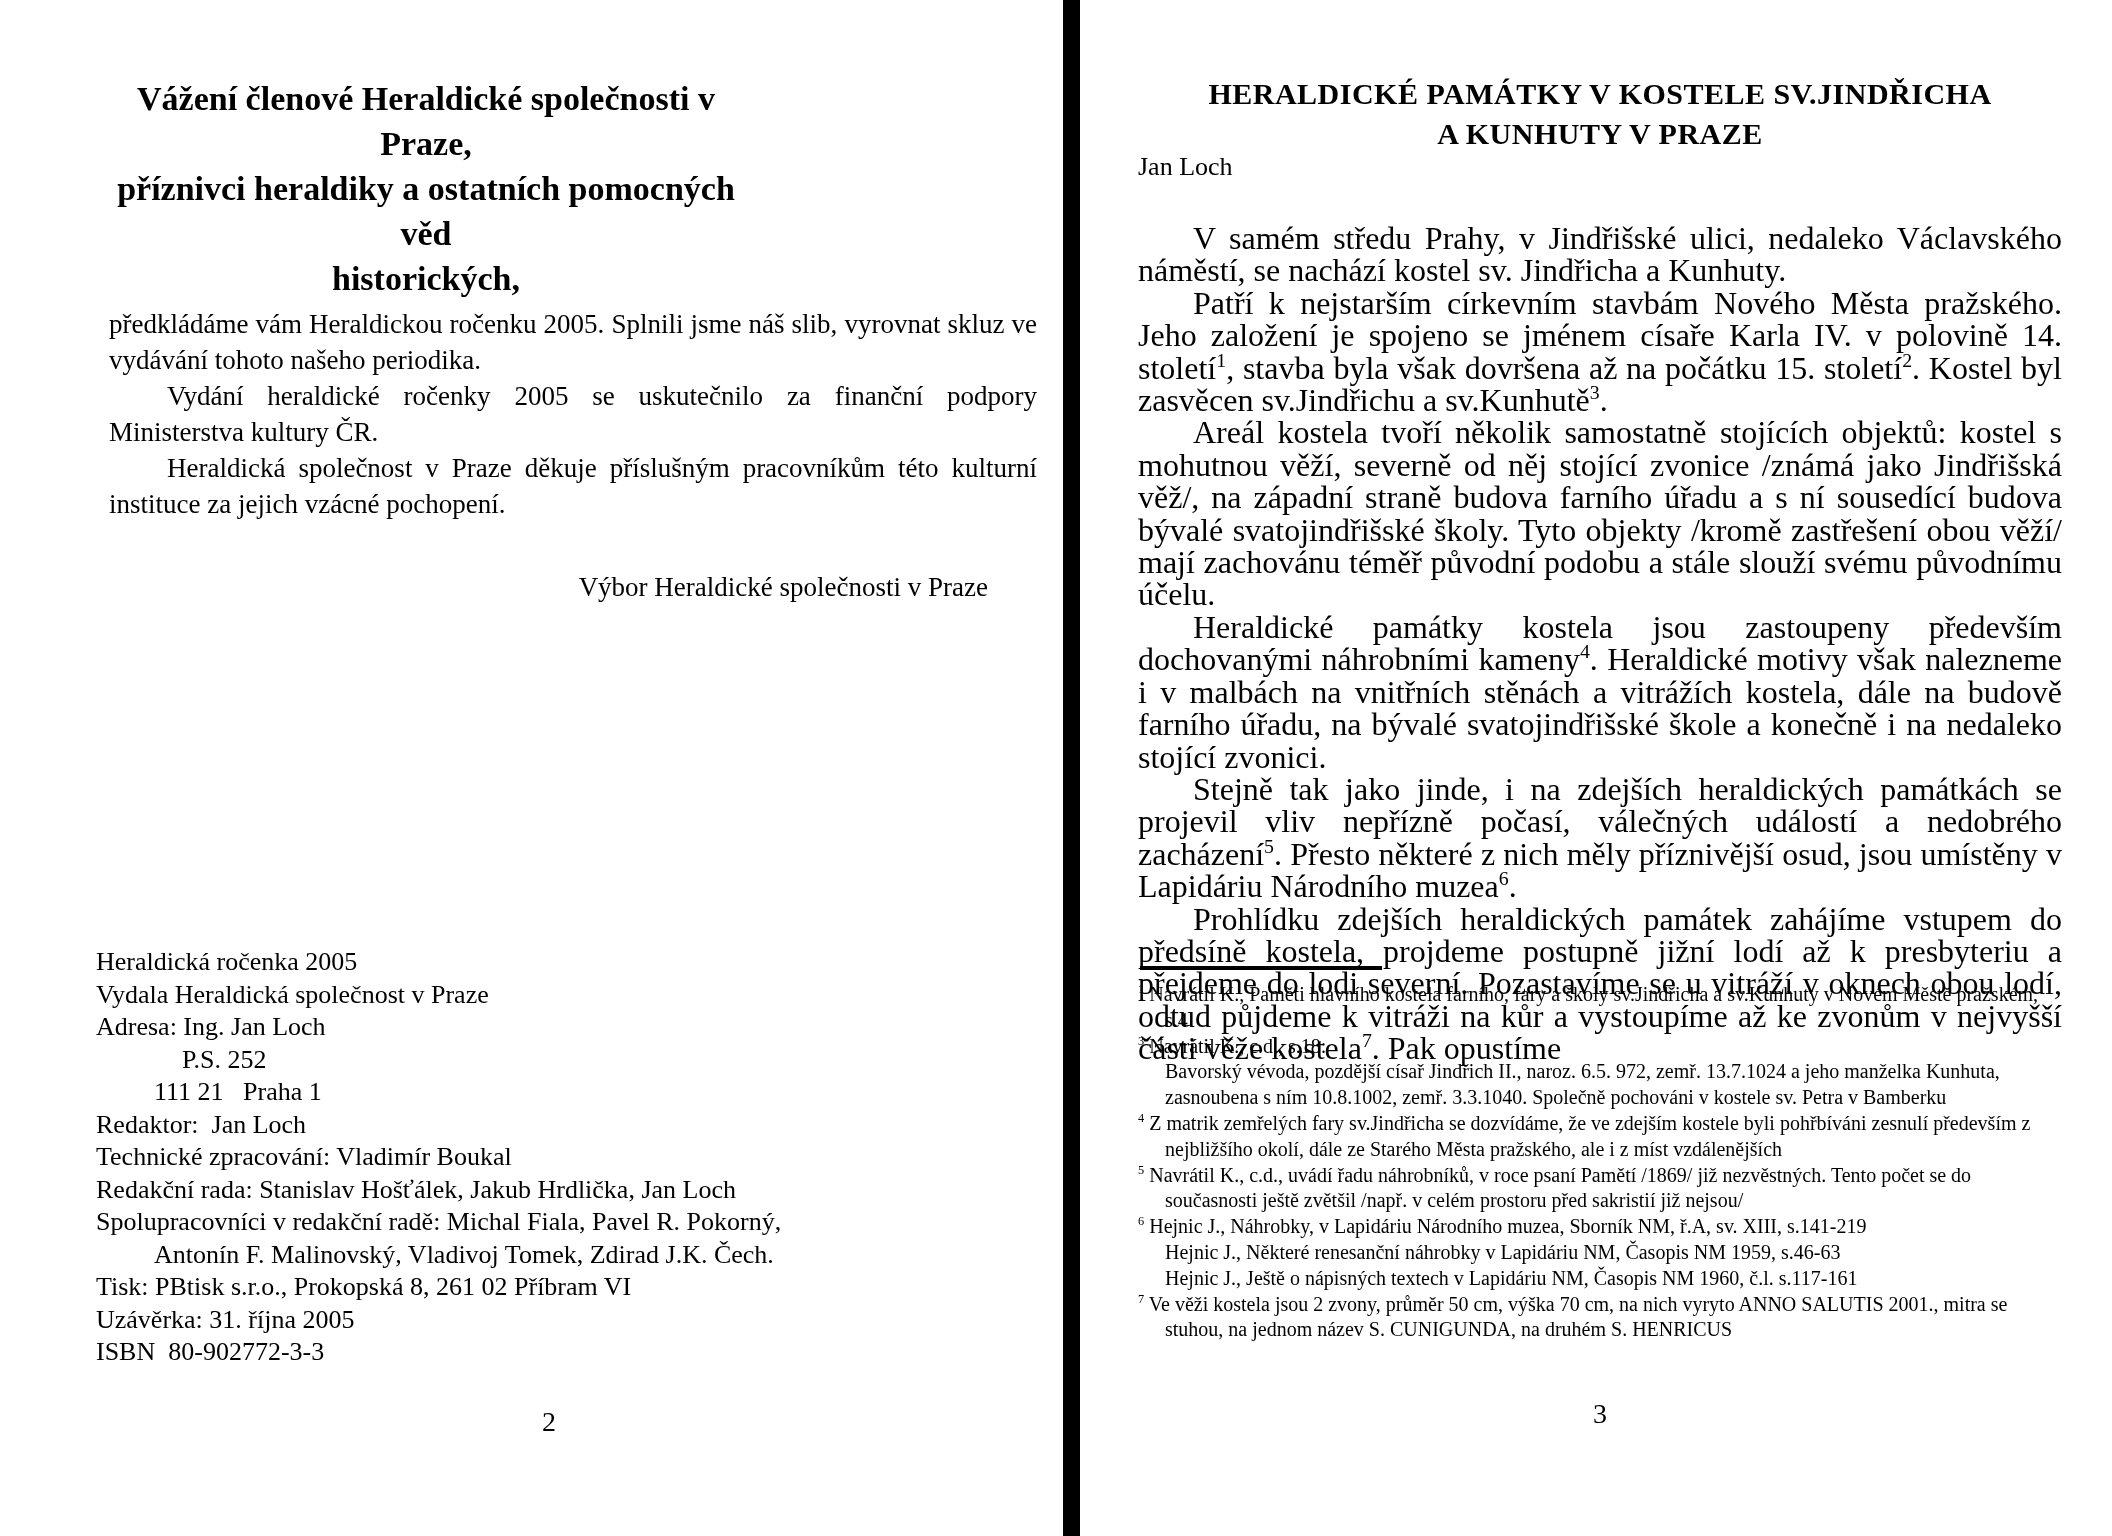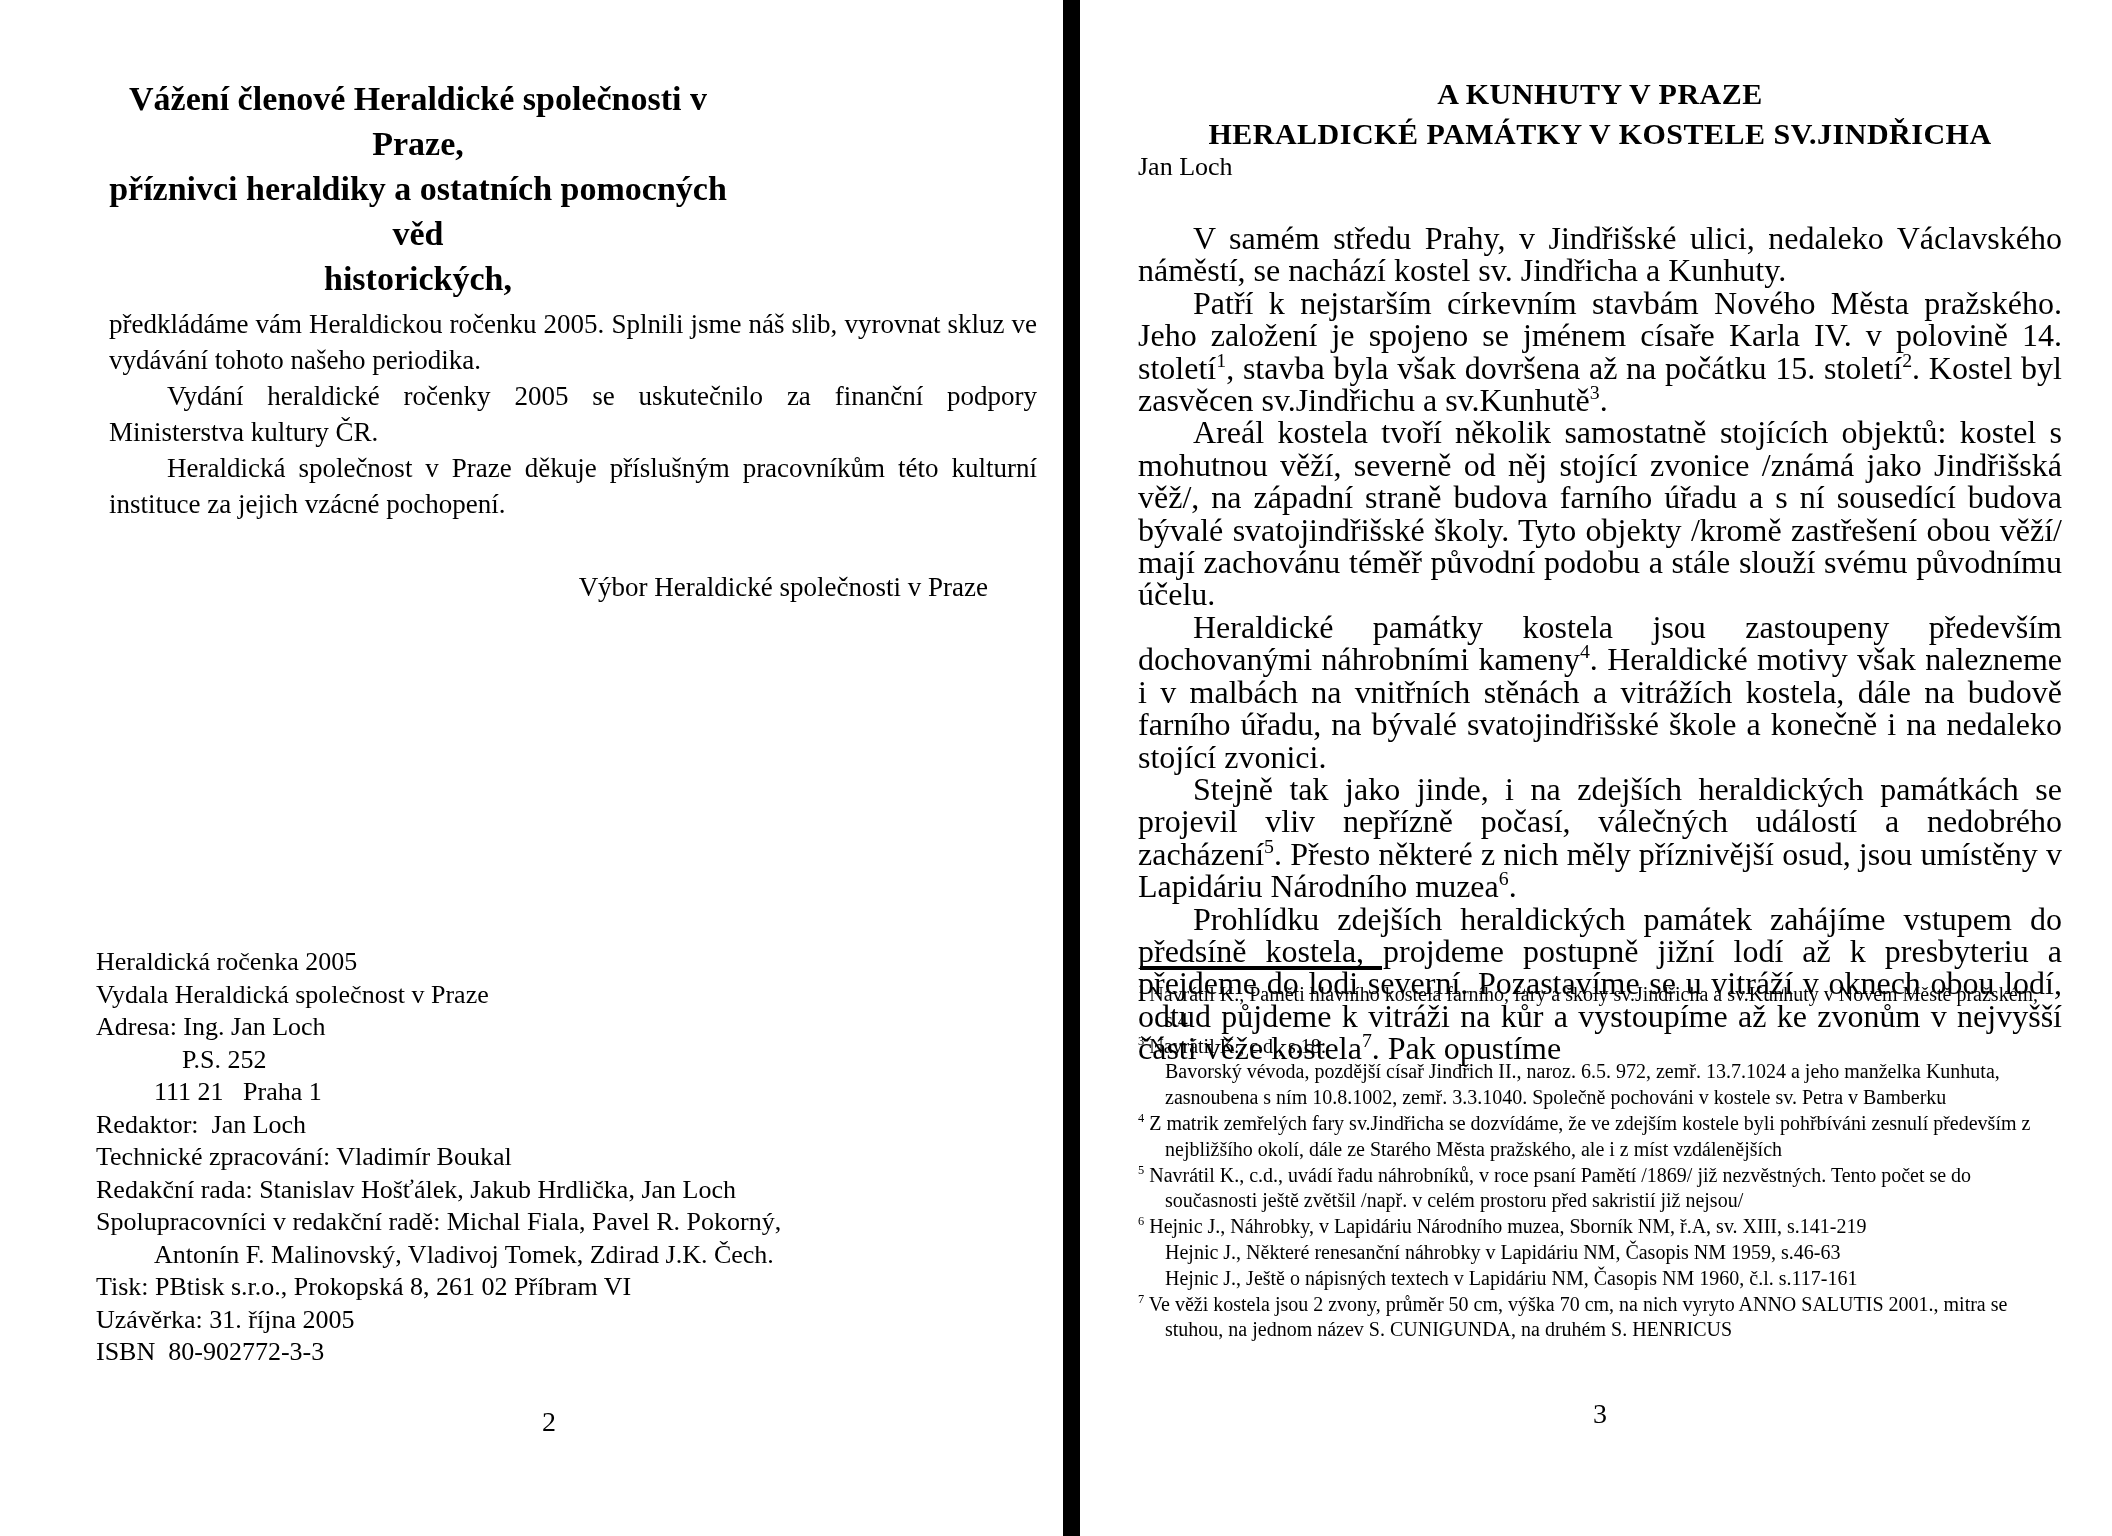--- a/index.html
+++ b/index.html
@@ -16,21 +16,21 @@
   .page-right { left: 1138px; width: 924px; }
 
   .gutter {
     position: absolute; left: 1063px; top: 0;
     width: 17px; height: 1536px;
     background: #000;
   }
 
   
   .lp-title {
-    position: absolute; top: 76px; left: 8px; width: 650px;
+    position: absolute; top: 76px; left: 16px; width: 650px;
     margin: 0; text-align: center;
     font-size: 34px; line-height: 45px; font-weight: bold;
   }
   .title-line { display: block; }
 
   .lp-body {
     position: absolute; top: 306px; left: 0; width: 928px;
     font-size: 27px; line-height: 36px; text-align: justify; margin-left: 24px;
   }
   .lp-body p { margin: 0; }
@@ -106,22 +106,22 @@
 
     <div class="lp-signature">Výbor Heraldické společnosti v Praze</div>
 
     <div class="lp-imprint"><div>Heraldická ročenka 2005</div><div>Vydala Heraldická společnost v Praze</div><div>Adresa: Ing. Jan Loch</div><div style="padding-left: 86px;">P.S. 252</div><div style="padding-left: 58px;">111 21   Praha 1</div><div>Redaktor:  Jan Loch</div><div>Technické zpracování: Vladimír Boukal</div><div>Redakční rada: Stanislav Hošťálek, Jakub Hrdlička, Jan Loch</div><div>Spolupracovníci v redakční radě: Michal Fiala, Pavel R. Pokorný,</div><div style="padding-left: 58px;">Antonín F. Malinovský, Vladivoj Tomek, Zdirad J.K. Čech.</div><div>Tisk: PBtisk s.r.o., Prokopská 8, 261 02 Příbram VI</div><div>Uzávěrka: 31. října 2005</div><div>ISBN  80-902772-3-3</div></div>
 
     <div class="pagenum lp-pagenum">2</div>
   </section>
 
   <section class="page page-right">
     <h1 class="rp-title">
+      <span class="title-line">HERALDICKÉ PAMÁTKY V KOSTELE SV.JINDŘICHA</span>
       <span class="title-line">A KUNHUTY V PRAZE</span>
-      <span class="title-line">HERALDICKÉ PAMÁTKY V KOSTELE SV.JINDŘICHA</span>
     </h1>
 
     <div class="rp-author">Jan Loch</div>
 
     <div class="rp-body">
         <p>V samém středu Prahy, v Jindřišské ulici, nedaleko Václavského náměstí, se nachází kostel sv. Jindřicha a Kunhuty.</p>
         <p>Patří k nejstarším církevním stavbám Nového Města pražského. Jeho založení je spojeno se jménem císaře Karla IV. v polovině 14. století<sup>1</sup>, stavba byla však dovršena až na počátku 15. století<sup>2</sup>. Kostel byl zasvěcen sv.Jindřichu a sv.Kunhutě<sup>3</sup>.</p>
         <p>Areál kostela tvoří několik samostatně stojících objektů: kostel s mohutnou věží, severně od něj stojící zvonice /známá jako Jindřišská věž/, na západní straně budova farního úřadu a s ní sousedící budova bývalé svatojindřišské školy. Tyto objekty /kromě zastřešení obou věží/ mají zachovánu téměř původní podobu a stále slouží svému původnímu účelu.</p>
         <p>Heraldické památky kostela jsou zastoupeny především dochovanými náhrobními kameny<sup>4</sup>. Heraldické motivy však nalezneme i v malbách na vnitřních stěnách a vitrážích kostela, dále na budově farního úřadu, na bývalé svatojindřišské škole a konečně i na nedaleko stojící zvonici.</p>
         <p>Stejně tak jako jinde, i na zdejších heraldických památkách se projevil vliv nepřízně počasí, válečných událostí a nedobrého zacházení<sup>5</sup>. Přesto některé z nich měly příznivější osud, jsou umístěny v Lapidáriu Národního muzea<sup>6</sup>.</p>

